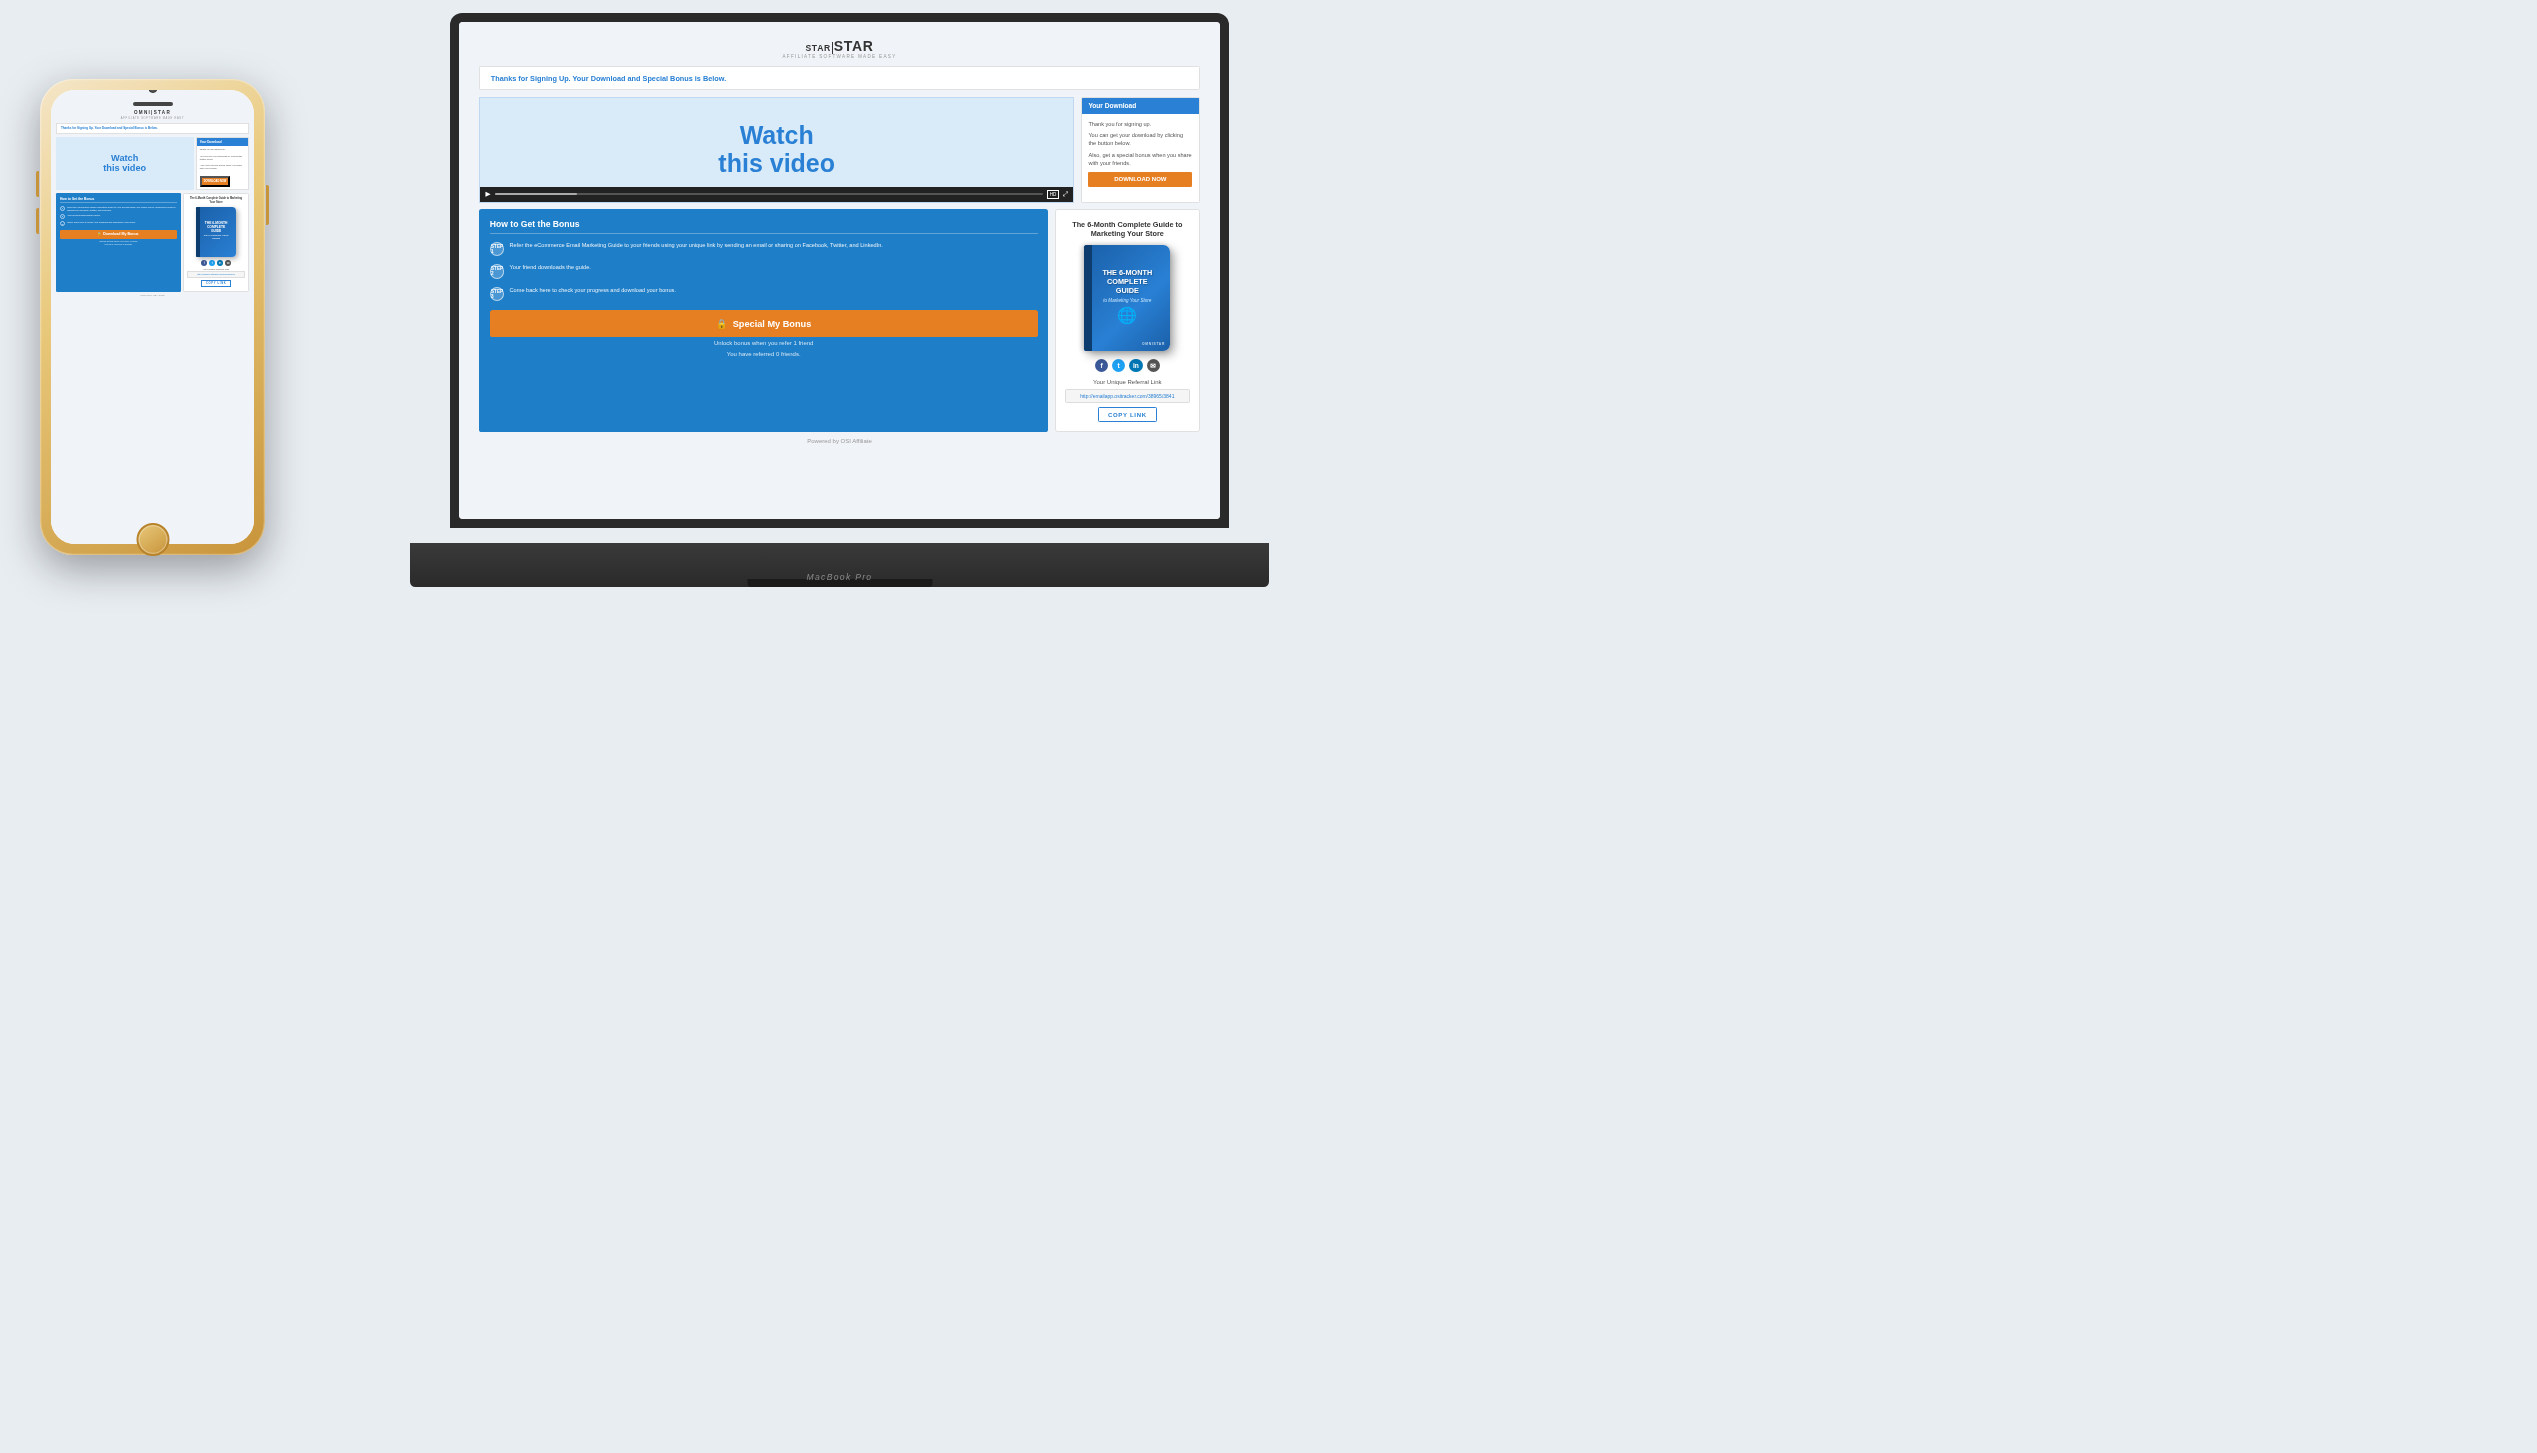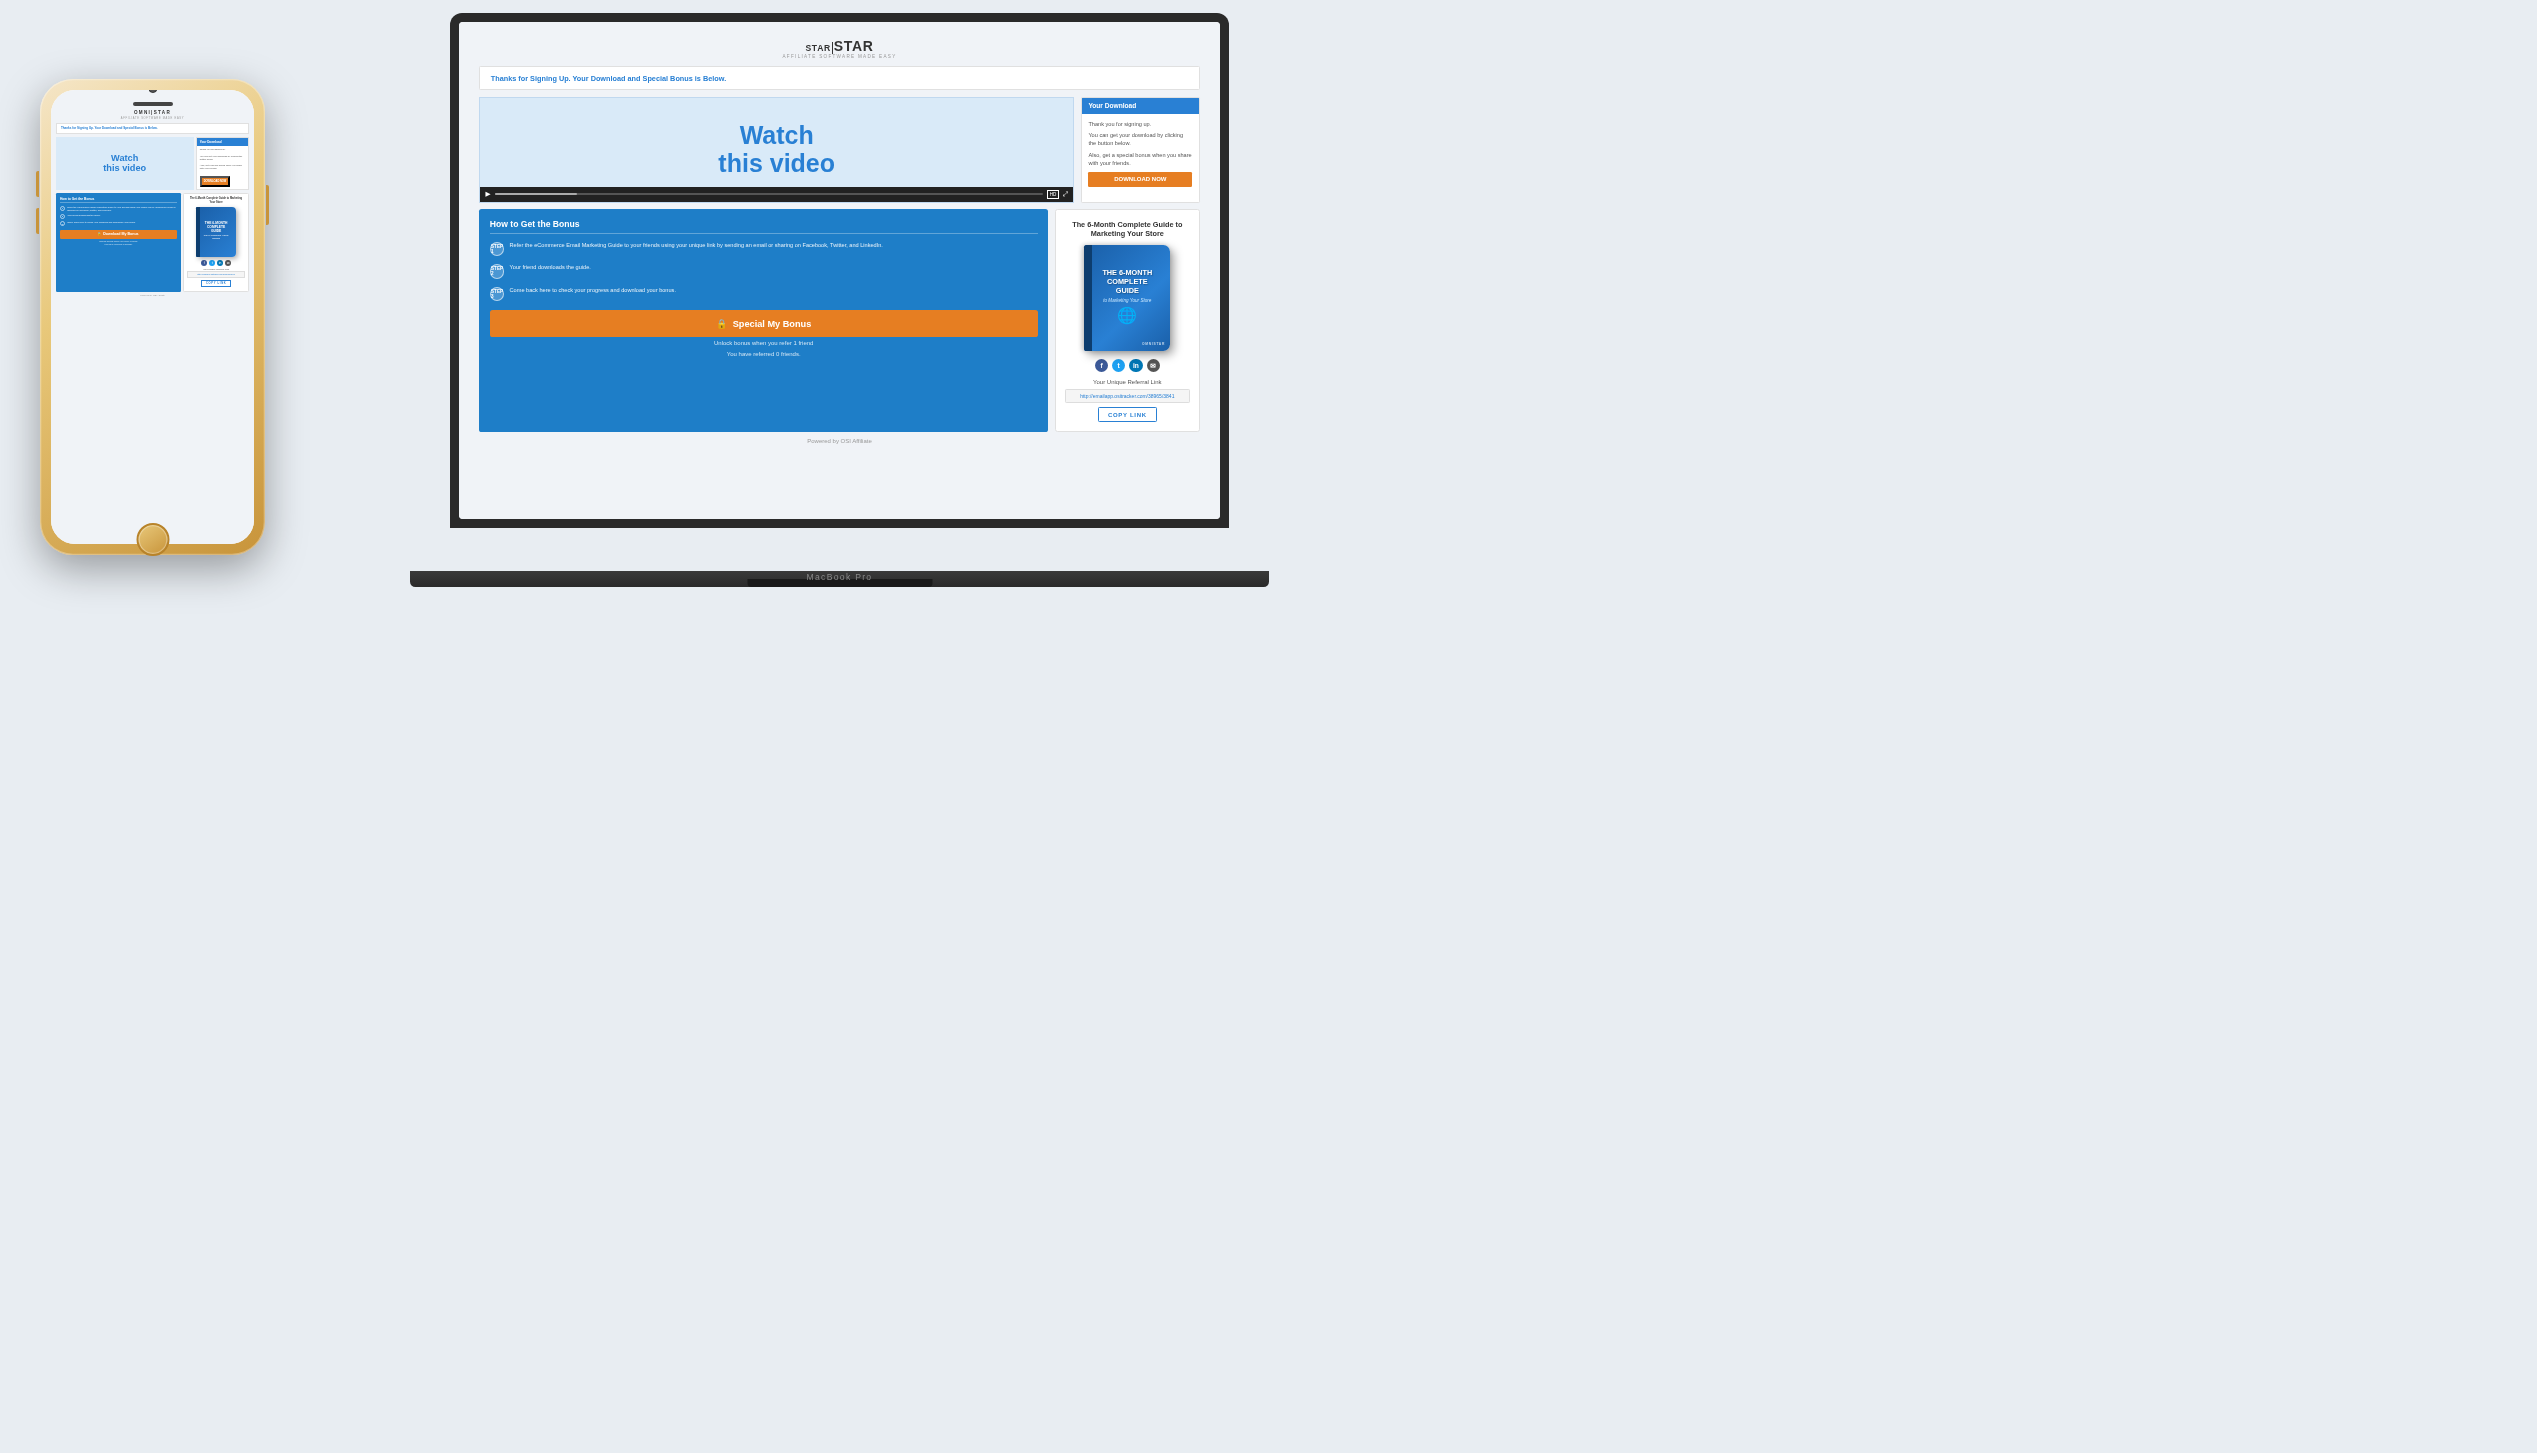--- a/index.html
+++ b/index.html
@@ -42,23 +42,24 @@
       height: 100%;
       background: #f0f3f7;
       border-radius: 4px;
       overflow: hidden;
     }
     .laptop-base {
       position: absolute;
       bottom: 20px;
       left: 0;
       width: 859px;
-      height: 16px;
+      height: 44px;
       background: linear-gradient(180deg, #3a3a3a 0%, #2a2a2a 100%);
       border-radius: 0 0 5.3px 5.3px;
+      font-style: italic;
     }
     .laptop-base-center {
       position: absolute;
       bottom: 0;
       left: 50%;
       transform: translateX(-50%);
       width: 185px;
       height: 8px;
       background: #1a1a1a;
       border-radius: 0 0 4px 4px;

